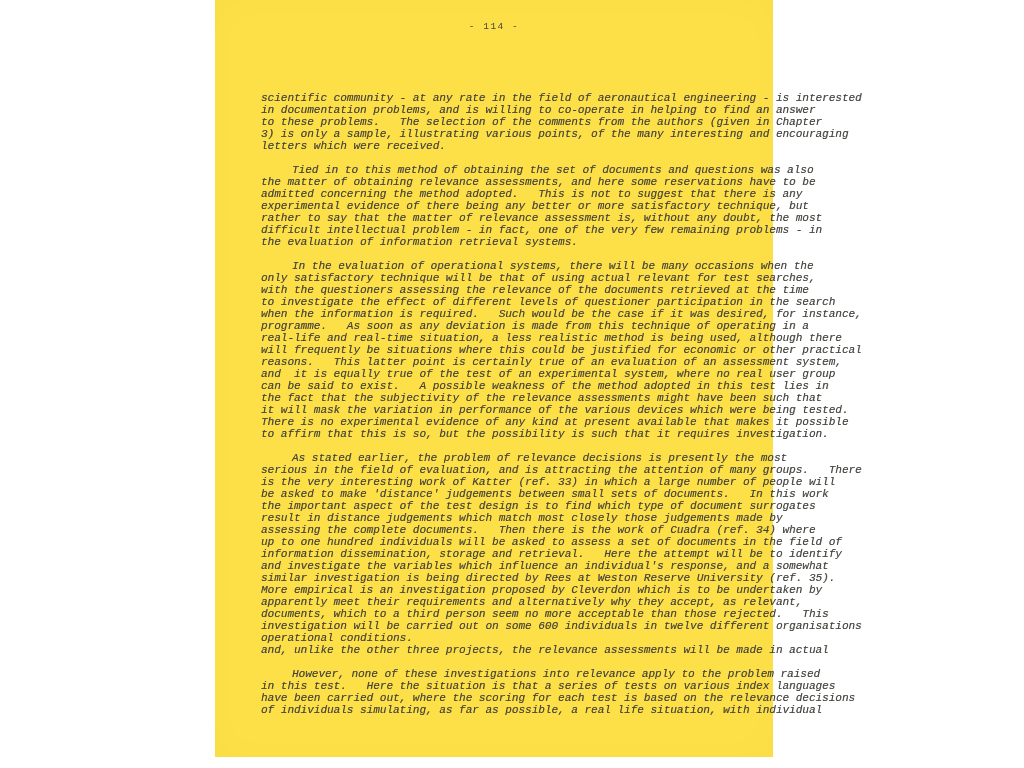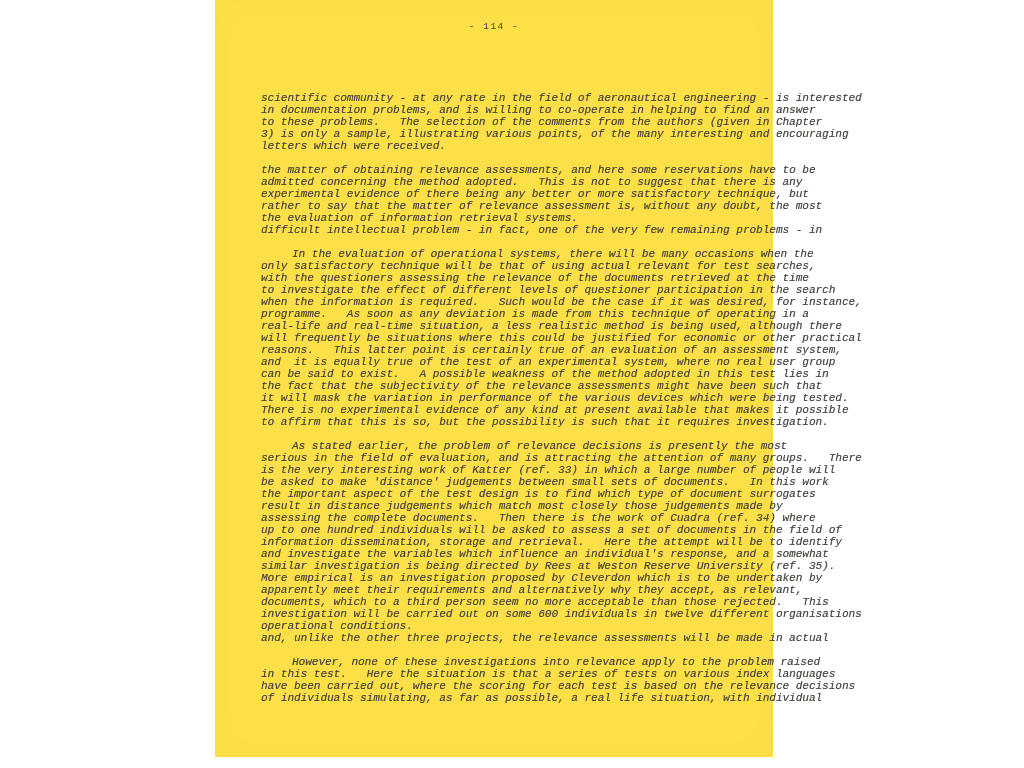--- a/index.html
+++ b/index.html
@@ -66,26 +66,27 @@
     <div class="page-number">- 114 -</div>
     <div class="page-body">
         <div class="paragraph">
           <div class="line">scientific community - at any rate in the field of aeronautical engineering - is interested</div>
           <div class="line">in documentation problems, and is willing to co-operate in helping to find an answer</div>
           <div class="line">to these problems.   The selection of the comments from the authors (given in Chapter</div>
           <div class="line">3) is only a sample, illustrating various points, of the many interesting and encouraging</div>
           <div class="line">letters which were received.</div>
         </div>
         <div class="paragraph">
+          <div class="line first">Tied in to this method of obtaining the set of documents and questions was also</div>
           <div class="line">the matter of obtaining relevance assessments, and here some reservations have to be</div>
           <div class="line">admitted concerning the method adopted.   This is not to suggest that there is any</div>
           <div class="line">experimental evidence of there being any better or more satisfactory technique, but</div>
           <div class="line">rather to say that the matter of relevance assessment is, without any doubt, the most</div>
+          <div class="line">difficult intellectual problem - in fact, one of the very few remaining problems - in</div>
           <div class="line">the evaluation of information retrieval systems.</div>
-          <div class="line">difficult intellectual problem - in fact, one of the very few remaining problems - in</div>
         </div>
         <div class="paragraph">
           <div class="line first">In the evaluation of operational systems, there will be many occasions when the</div>
           <div class="line">only satisfactory technique will be that of using actual relevant for test searches,</div>
           <div class="line">with the questioners assessing the relevance of the documents retrieved at the time</div>
           <div class="line">to investigate the effect of different levels of questioner participation in the search</div>
           <div class="line">when the information is required.   Such would be the case if it was desired, for instance,</div>
           <div class="line">programme.   As soon as any deviation is made from this technique of operating in a</div>
           <div class="line">real-life and real-time situation, a less realistic method is being used, although there</div>
           <div class="line">will frequently be situations where this could be justified for economic or other practical</div>

